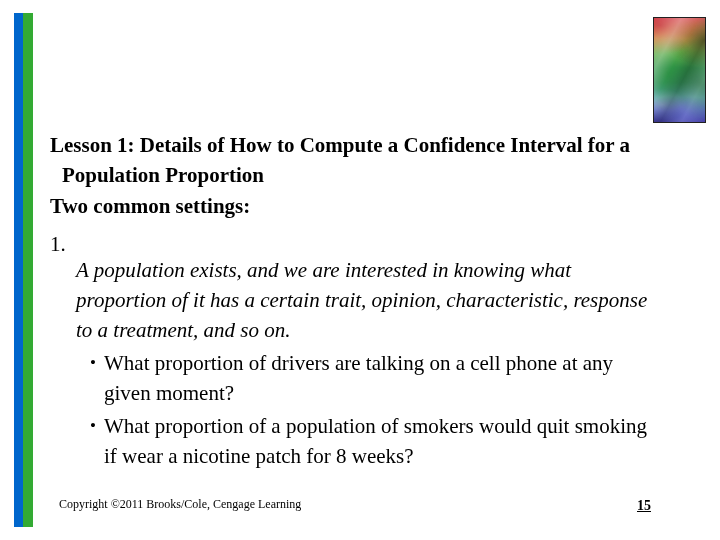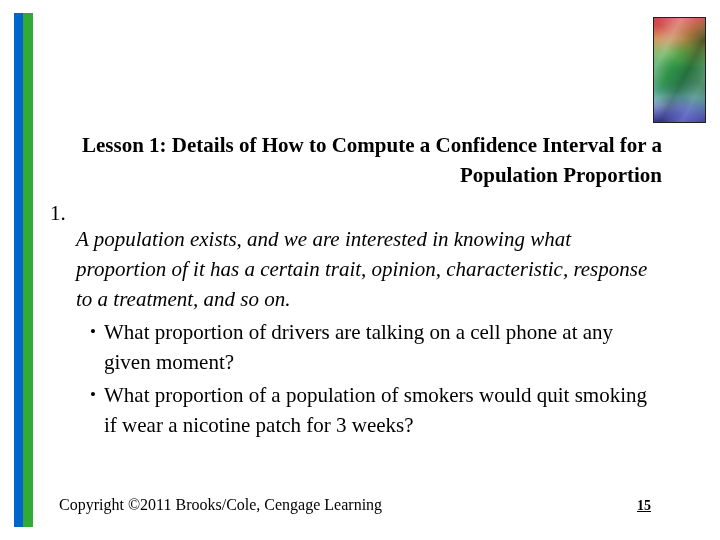--- a/index.html
+++ b/index.html
@@ -109,21 +109,20 @@
     width: 612px;
     font-size: 21px;
     line-height: 30px;
   }
 
   .para-heading {
     font-weight: bold;
     padding-left: 12px;
     text-indent: -12px;
     margin: 0 0 0 0;
-    text-align: right;
   }
   .para-heading.second { margin-top: 1px; }
 
   .numbered-item {
     display: flex;
     font-style: italic;
     margin-top: 8px;
   }
   .numbered-item .num {
     font-style: normal;
@@ -149,21 +148,21 @@
   .bullet-item .bullet-text {
     flex: 1 1 auto;
     font-family: Liberation Serif, serif;
   }
 
   
   #footer-copyright {
     position: absolute;
     left: 59px;
     top: 498px;
-    font-size: 16px;
+    font-size: 12px;
     line-height: 13px;
     white-space: nowrap;
   }
   #page-number {
     position: absolute;
     left: 637px;
     top: 498px;
     font-size: 14px;
     font-weight: bold;
     line-height: 16px;
@@ -184,32 +183,33 @@
   <div class="layer-sheen"></div>
 </div>
 
 <div id="slide-title">
 </div>
 
 <div id="body-content">
 
   <p class="para-heading">Lesson 1: Details of How to Compute a Confidence Interval for a Population Proportion</p>
 
+  <p class="para-heading second">Two common settings:</p>
 
   <div class="numbered-item">
     <span class="num">1.</span>
     <span class="num-text">A population exists, and we are interested in knowing what proportion of it has a certain trait, opinion, characteristic, response to a treatment, and so on.</span>
   </div>
 
   <div class="bullet-item">
     <span class="dot">•</span>
     <span class="bullet-text">What proportion of drivers are talking on a cell phone at any given moment?</span>
   </div>
 
   <div class="bullet-item">
     <span class="dot">•</span>
-    <span class="bullet-text">What proportion of a population of smokers would quit smoking if wear a nicotine patch for 3 weeks?</span>
+    <span class="bullet-text">What proportion of a population of smokers would quit smoking if wear a nicotine patch for 8 weeks?</span>
   </div>
 
 </div>
 
 <div id="footer-copyright">Copyright ©2011 Brooks/Cole, Cengage Learning</div>
 <div id="page-number">15</div>
 
 </body></html>

